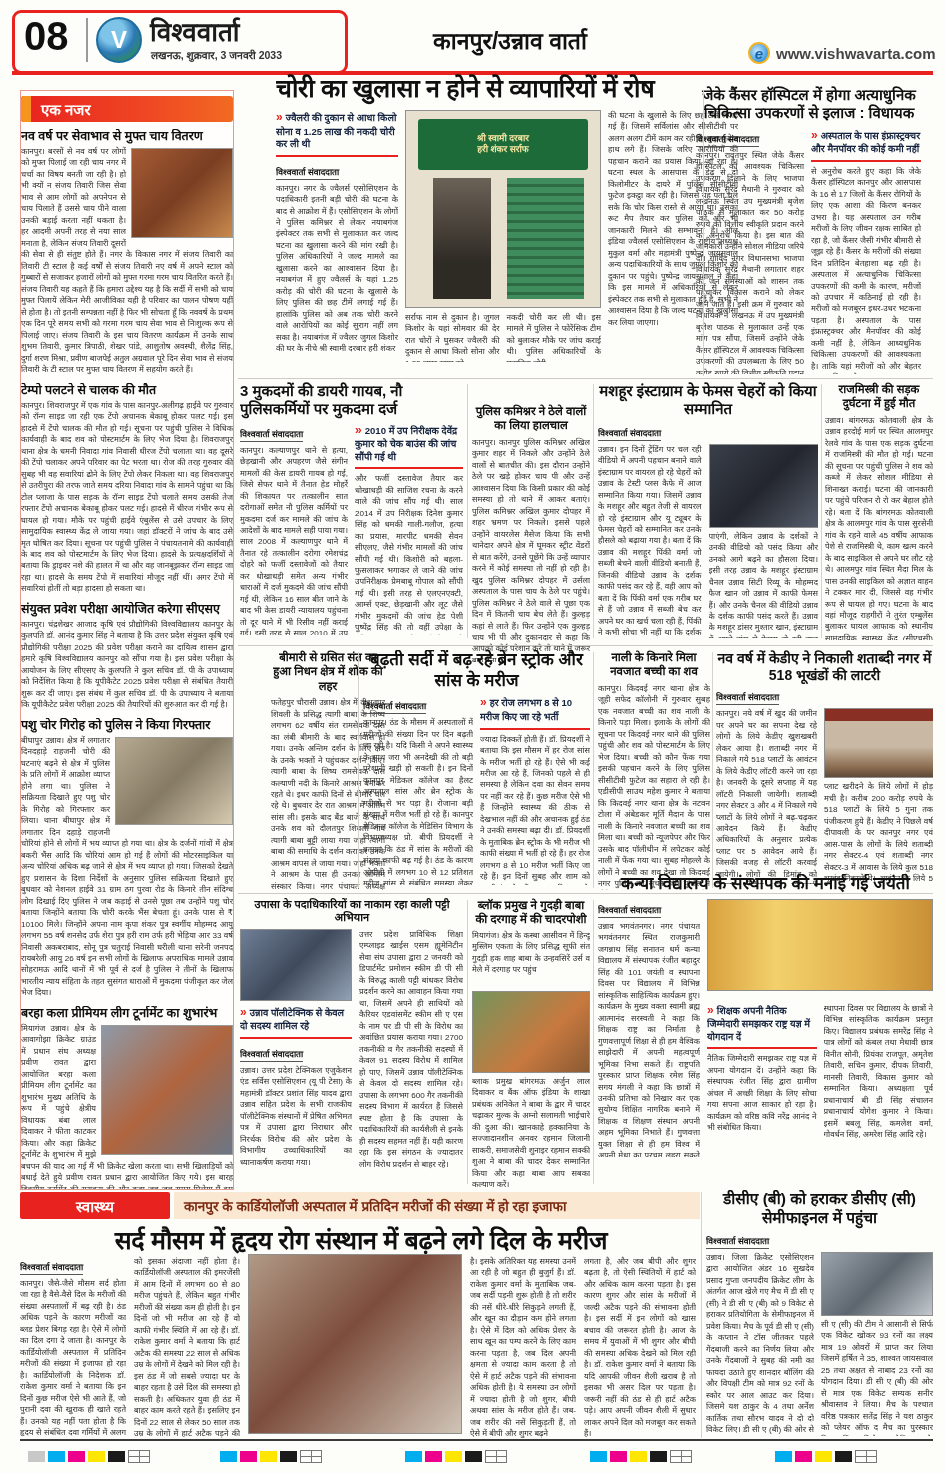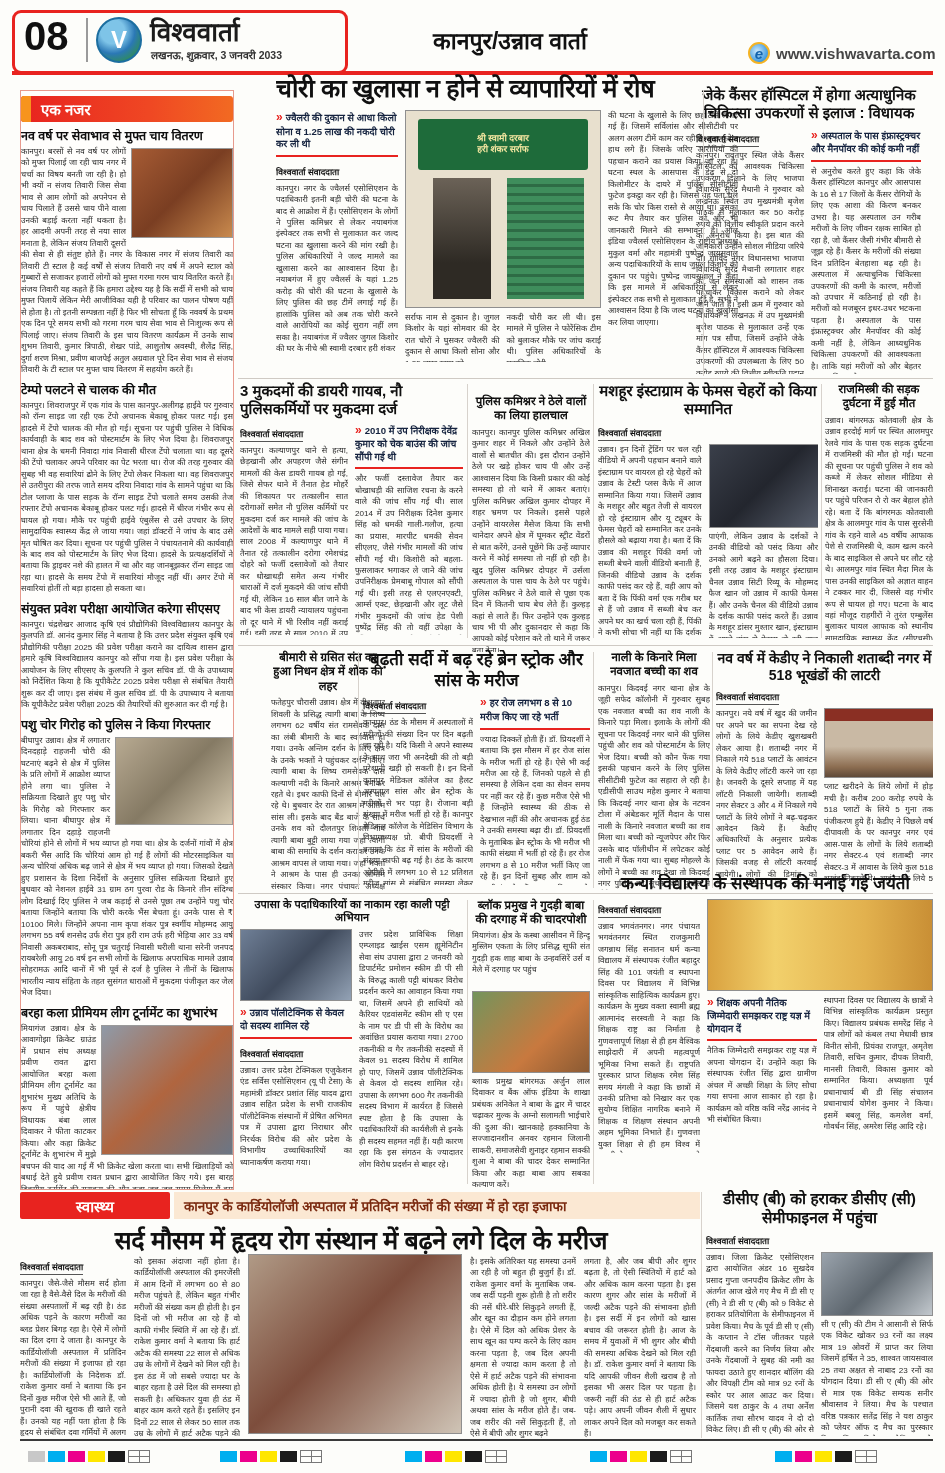--- a/index.html
+++ b/index.html
@@ -199,21 +199,21 @@
         <div class="subhead">
           <span class="chev">»</span><span>2010 में उप निरीक्षक देवेंद्र कुमार को चेक बाउंस की जांच सौंपी गई थी</span>
         </div>
         <div class="body" style="height:160px;">और फर्जी दस्तावेज तैयार कर धोखाधड़ी की साजिश रचना के करने वाले की जांच सौंप गई थी। साल 2014 में उप निरीक्षक दिनेश कुमार सिंह को धमकी गाली-गलौज, हत्या का प्रयास, मारपीट धमकी सेवन सीएलए, जैसे गंभीर मामलों की जांच सौंपी गई थी। किशोरी को बहला-फुसलाकर भगाकर ले जाने की जांच उपनिरीक्षक प्रेमबाबू गोपाल को सौंपी गई थी। इसी तरह से एलएनएक्टी, आर्म्स एक्ट, छेड़खानी और लूट जैसे गंभीर मुकदमों की जांच हेड पेशी पुष्पेंद्र सिंह की तो वहीं उपेक्षा के इम्तियाज अहमद को धमकी के मामले की जांच और चोरी के मामले की जांच उप निरीक्षक पंचानन सिंह को दी गयी थी।</div>
       </div>
     </div>
   </div>
 
   <div class="vsep" style="left:467px;top:384px;height:254px;"></div>
 
-  <div class="story" style="left:472px;top:394px;width:118px;height:258px;">
+  <div class="story" style="left:472px;top:404px;width:118px;height:258px;">
     <div class="h-md">पुलिस कमिश्नर ने ठेले वालों का लिया हालचाल</div>
     <div class="body" style="margin-top:4px;height:212px;">कानपुर। कानपुर पुलिस कमिश्नर अखिल कुमार शहर में निकले और उन्होंने ठेले वालों से बातचीत की। इस दौरान उन्होंने ठेले पर खड़े होकर चाय पी और उन्हें आश्वासन दिया कि किसी प्रकार की कोई समस्या हो तो थाने में आकर बताएं। पुलिस कमिश्नर अखिल कुमार दोपहर में शहर भ्रमण पर निकले। इससे पहले उन्होंने वायरलेस मैसेज किया कि सभी थानेदार अपने क्षेत्र में घूमकर स्ट्रीट वेंडरों से बात करेंगे, उनसे पूछेंगे कि उन्हें व्यापार करने में कोई समस्या तो नहीं हो रही है। खुद पुलिस कमिश्नर दोपहर में उर्सला अस्पताल के पास चाय के ठेले पर पहुंचे। पुलिस कमिश्नर ने ठेले वाले से पूछा एक दिन में कितनी चाय बेच लेते हैं। कुल्हड़ कहां से लाते हैं। फिर उन्होंने एक कुल्हड़ चाय भी पी और दुकानदार से कहा कि आपको कोई परेशान करे तो थाने में जरूर बता देना।</div>
   </div>
 
   <div class="vsep" style="left:593px;top:384px;height:254px;"></div>
 
   <div class="story" style="left:598px;top:382px;width:220px;height:258px;">
     <div class="h-lg">मशहूर इंस्टाग्राम के फेमस चेहरों को किया सम्मानित</div>
     <div style="text-align:left;margin-top:3px;"><span class="reporter">विश्ववार्ता संवाददाता</span></div>
     <div class="row">
@@ -308,21 +308,21 @@
 
   <div class="story" style="left:598px;top:874px;width:335px;height:290px;">
     <div class="h-lg" style="font-size:17px;white-space:nowrap;">कन्या विद्यालय के संस्थापक की मनाई गई जयंती</div>
     <div class="row" style="margin-top:4px;">
       <div class="col" style="width:102px;">
         <div class="reporter">विश्ववार्ता संवाददाता</div>
         <div class="body" style="height:232px;">उन्नाव भगवंतनगर। नगर पंचायत भगवंतनगर स्थित राजकुमारी जगन्नाथ सिंह सनातन धर्म कन्या विद्यालय में संस्थापक रंजीत बहादुर सिंह की 101 जयंती व स्थापना दिवस पर विद्यालय में विभिन्न सांस्कृतिक साहित्यिक कार्यक्रम हुए। कार्यक्रम के मुख्य वक्ता स्वामी ब्रह्म आत्मानंद सरस्वती ने कहा कि शिक्षक राष्ट्र का निर्माता है गुणवत्तापूर्ण शिक्षा से ही हम वैश्विक साझेदारी में अपनी महत्वपूर्ण भूमिका निभा सकते हैं। राष्ट्रपति पुरस्कार प्राप्त शिक्षक रमेश सिंह सगय मंगली ने कहा कि छात्रों में उनकी प्रतिभा को निखार कर एक सुयोग्य शिक्षित नागरिक बनाने में शिक्षक व शिक्षण संस्थान अपनी अहम भूमिका निभाते हैं। गुणवत्ता युक्त शिक्षा से ही हम विश्व में अपनी मेधा का परचम लहरा सकते हैं। उन्होंने कहा कि शिक्षक अपनी</div>
       </div>
       <div class="col" style="width:226px;">
         <div class="photo ph-banner" style="width:226px;height:92px;"></div>
-        <div class="row" style="margin-top:4px;">
+        <div class="row" style="margin-top:12px;">
           <div class="col" style="width:110px;">
             <div class="subhead">
               <span class="chev">»</span><span>शिक्षक अपनी नैतिक जिम्मेदारी समझकर राष्ट्र यज्ञ में योगदान दें</span>
             </div>
             <div class="body" style="height:104px;">नैतिक जिम्मेदारी समझकर राष्ट्र यज्ञ में अपना योगदान दें। उन्होंने कहा कि संस्थापक रंजीत सिंह द्वारा ग्रामीण अंचल में अच्छी शिक्षा के लिए सोचा गया सपना आज साकार हो रहा है। कार्यक्रम को वरिष्ठ कवि नरेंद्र आनंद ने भी संबोधित किया।</div>
           </div>
           <div class="col body" style="width:110px;height:154px;">स्थापना दिवस पर विद्यालय के छात्रों ने विभिन्न सांस्कृतिक कार्यक्रम प्रस्तुत किए। विद्यालय प्रबंधक समरेंद्र सिंह ने पात्र लोगों को कंबल तथा मेधावी छात्र विनीत सोनी, प्रियंका राजपूत, अमृतेश तिवारी, सचिन कुमार, दीपक तिवारी, मानसी तिवारी, विकास कुमार को सम्मानित किया। अध्यक्षता पूर्व प्रधानाचार्य बी डी सिंह संचालन प्रधानाचार्य योगेश कुमार ने किया। इसमें बबलू सिंह, कमलेश वर्मा, गोवर्धन सिंह, अमरेश सिंह आदि रहे।</div>
         </div>
       </div>
     </div>

